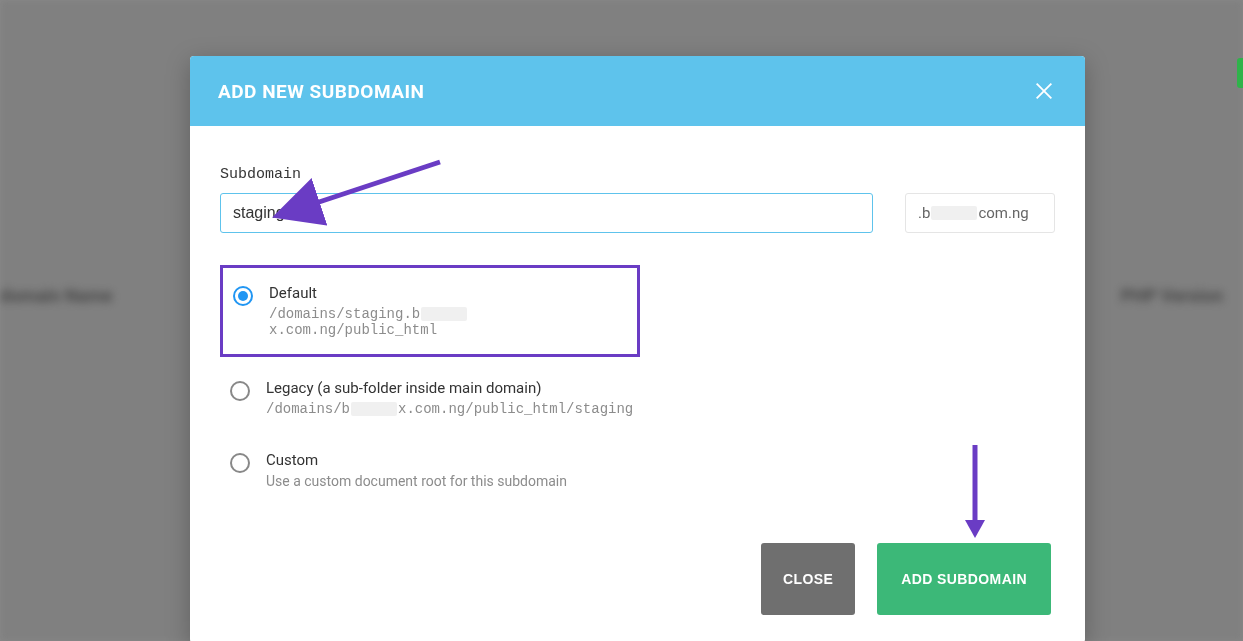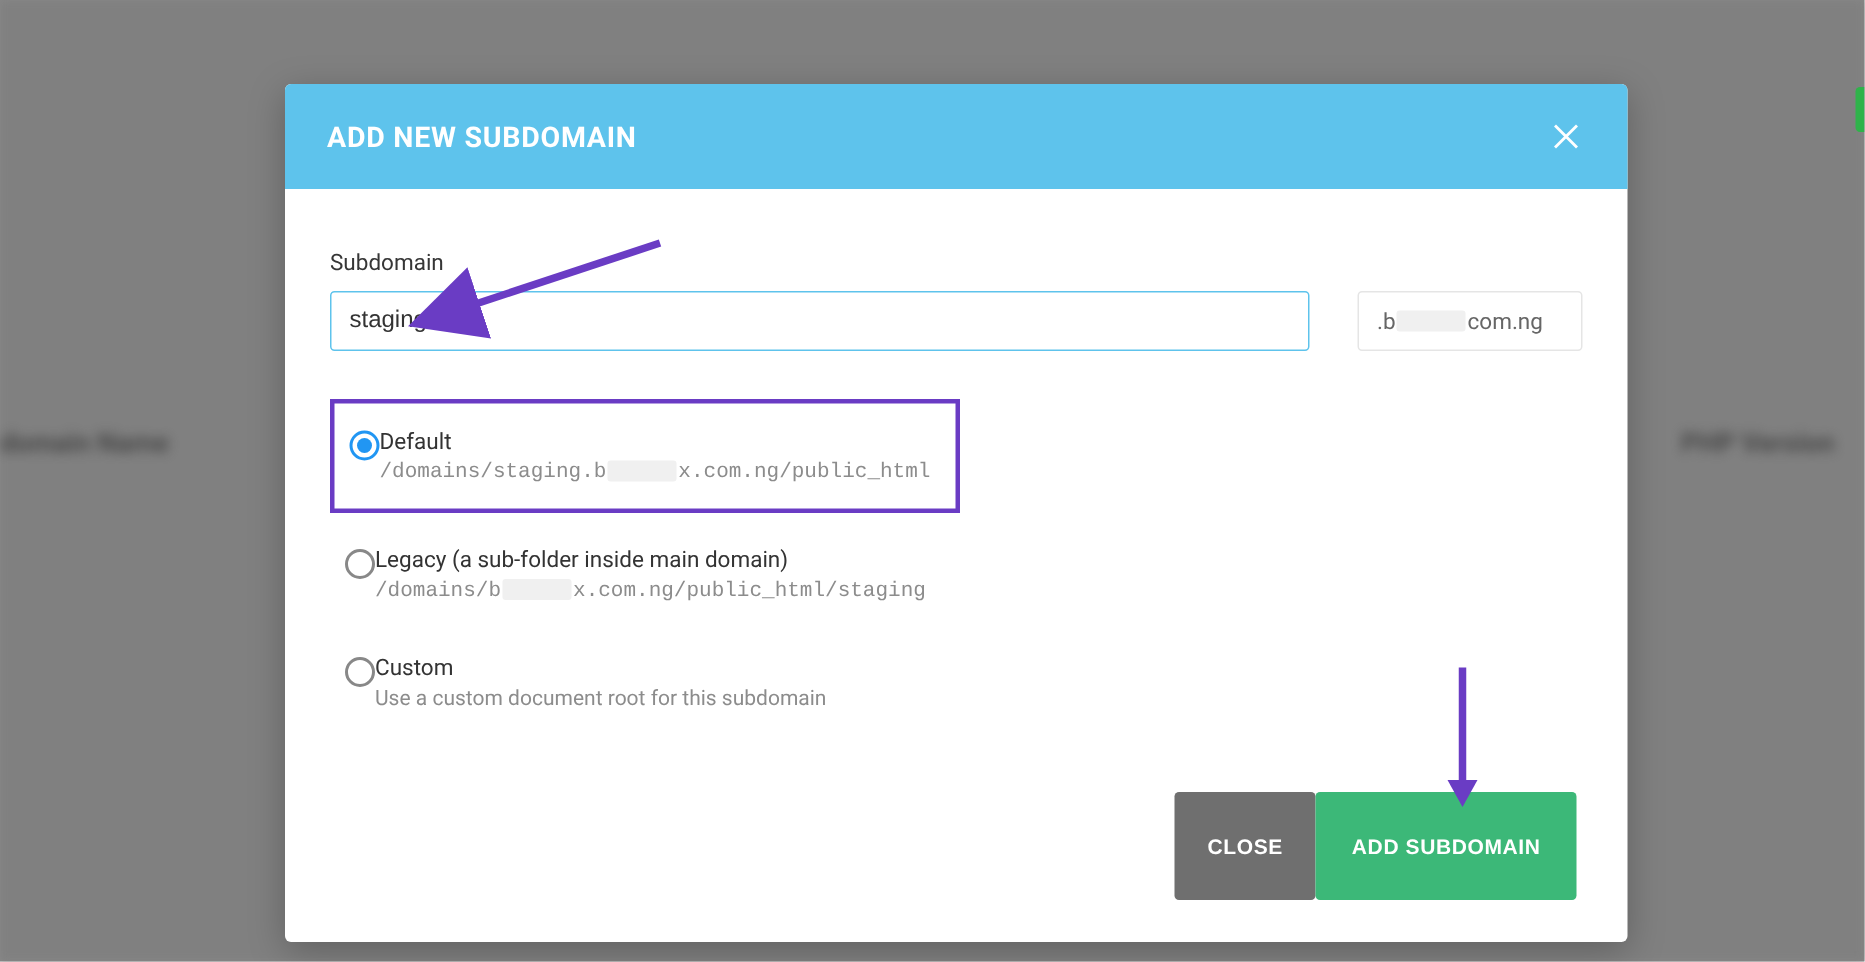--- a/index.html
+++ b/index.html
@@ -83,20 +83,21 @@
   .close-btn svg { width: 22px; height: 22px; stroke: #fff; stroke-width: 2; }
 
   .modal-body {
     padding: 40px 30px 28px 30px;
   }
 
   .field-label {
     font-size: 15px;
     color: #363636;
     margin-bottom: 10px;
+    font-family: Liberation Mono, monospace;
   }
 
   .subdomain-row {
     display: flex;
     gap: 32px;
     align-items: stretch;
     margin-bottom: 32px;
   }
   .subdomain-input {
     flex: 1;
@@ -138,20 +139,21 @@
     font-size: 15px;
     color: #363636;
     margin-bottom: 12px;
   }
 
   .radio-group { }
 
   .radio-option {
     display: flex;
     align-items: flex-start;
+    gap: 16px;
     padding: 10px 8px 10px 10px;
     margin-bottom: 14px;
   }
   .radio-option.highlighted {
     border: 3px solid #6a3cc4;
     width: 420px;
     padding: 16px 8px 16px 10px;
     margin-bottom: 12px;
   }
   .radio-circle {
@@ -185,20 +187,21 @@
     color: #8c8c8c;
     font-family: "Courier New", monospace;
   }
   .radio-sub.plain {
     font-family: inherit;
   }
 
   .modal-footer {
     display: flex;
     justify-content: flex-end;
+    gap: 22px;
     padding-top: 30px;
     padding-right: 4px;
   }
   .btn {
     border: none;
     border-radius: 3px;
     padding: 12px 22px;
     font-size: 14px;
     font-weight: 700;
     letter-spacing: 0.4px;

